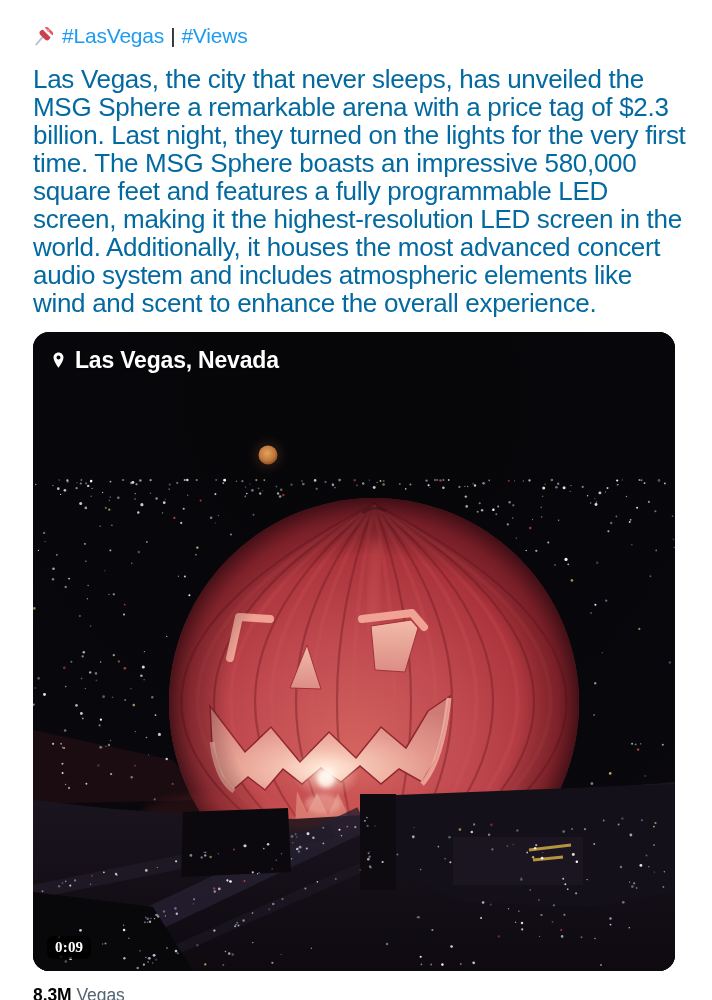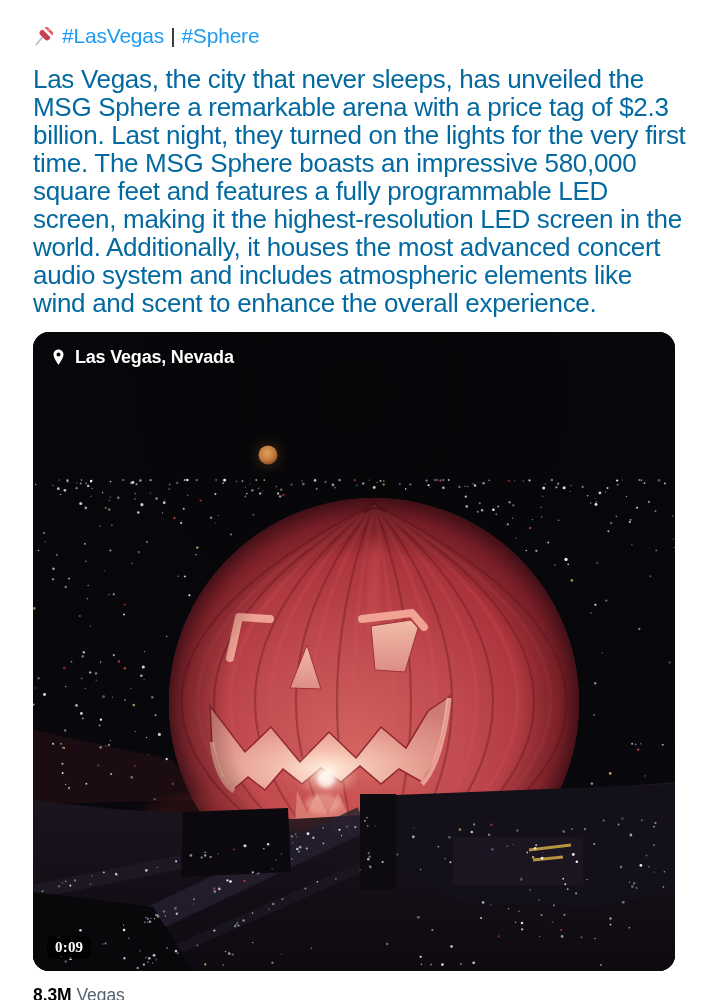--- a/index.html
+++ b/index.html
@@ -17,21 +17,21 @@
   
   .body-text{margin:17px 0 0 0;max-width:660px;color:#0369a1;font-size:26px;
              line-height:28px;letter-spacing:-0.3px;}
 
   
   .video-card{position:relative;width:642px;height:639px;margin-top:15px;
               border-radius:16px;overflow:hidden;background:#000;cursor:pointer;}
   .video-card svg.scene{display:block;width:642px;height:639px;}
   .loc-overlay{position:absolute;top:15px;left:16px;display:flex;align-items:center;gap:7px;}
   .loc-overlay .loc-pin{width:19px;height:19px;}
-  .loc-label{color:#fff;font-size:18px;font-weight:700;letter-spacing:-0.2px;
+  .loc-label{color:#fff;font-size:23px;font-weight:700;letter-spacing:-0.2px;
              text-shadow:0 1px 2px rgba(0,0,0,.6);}
   .time-badge{position:absolute;left:14px;bottom:12px;background:rgba(0,0,0,.75);
               color:#fff;font-size:15px;font-weight:700;padding:3px 8px;border-radius:6px;
               letter-spacing:0.2px;font-family:Liberation Serif, serif;}
 
   
   .footer{display:flex;align-items:baseline;gap:5px;margin-top:14px;
           font-size:17.5px;color:#536471;letter-spacing:-0.1px;}
   .footer .views-count{color:#000000;font-weight:700;}
 </style>
@@ -42,21 +42,21 @@
 
   <div class="hash-row">
     <svg class="pin" viewBox="0 0 22 22">
       <path d="M3.2 19.5 L9.2 12.6" stroke="#b9bec6" stroke-width="1.8" stroke-linecap="round" fill="none"></path>
       <path d="M9.6 4.4 L17.6 12.4 L15.9 14.8 C14.9 15.8 13.2 15.8 12.2 14.8 L7.2 9.8 C6.2 8.8 6.2 7.1 7.2 6.1 Z" fill="#c9404e"></path>
       <path d="M11.6 2.6 L19.4 10.4 C20.3 9.5 20.3 7.9 19.6 6.9 L15.1 2.4 C14.1 1.7 12.5 1.7 11.6 2.6 Z" fill="#e25562"></path>
       <circle cx="15.4" cy="5.4" r="1.4" fill="#ef8d96"></circle>
     </svg>
     <a class="hashtag">#LasVegas</a>
     <span class="hash-sep">|</span>
-    <a class="hashtag">#Sphere</a>
+    <a class="hashtag">#Views</a>
   </div>
 
   <p class="body-text">Las Vegas, the city that never sleeps, has unveiled the MSG Sphere a remarkable arena with a price tag of $2.3 billion. Last night, they turned on the lights for the very first time. The MSG Sphere boasts an impressive 580,000 square feet and features a fully programmable LED screen, making it the highest-resolution LED screen in the world. Additionally, it houses the most advanced concert audio system and includes atmospheric elements like wind and scent to enhance the overall experience.</p>
 
   <div class="video-card">
     <svg class="scene" id="scene" viewBox="0 0 642 639">
       <defs>
         <radialGradient id="skyGrad" cx="50%" cy="10%" r="110%">
           <stop offset="0%" stop-color="#060508"></stop>
           <stop offset="60%" stop-color="#08070b"></stop>

